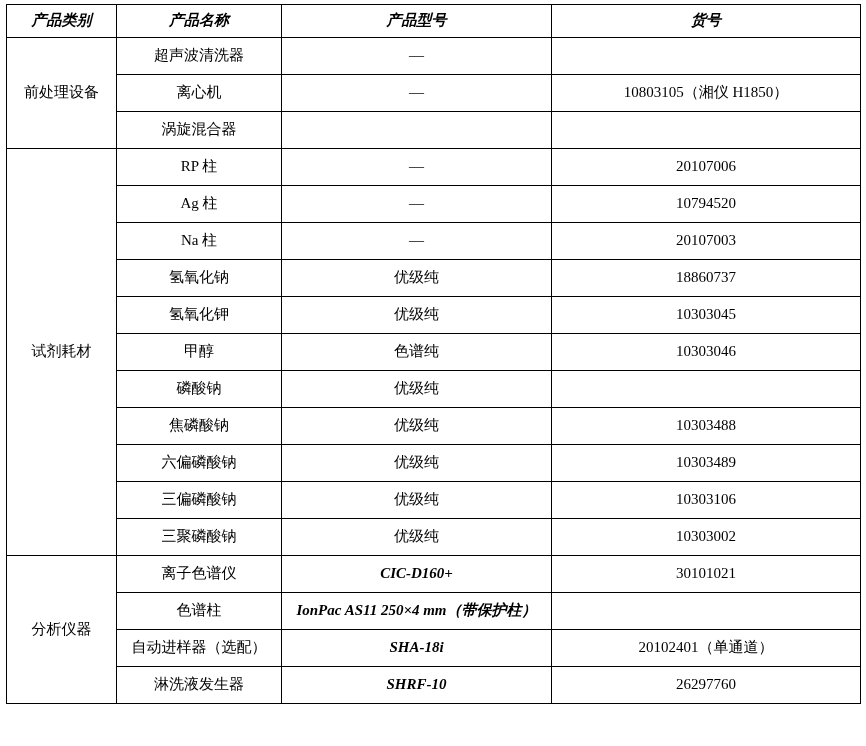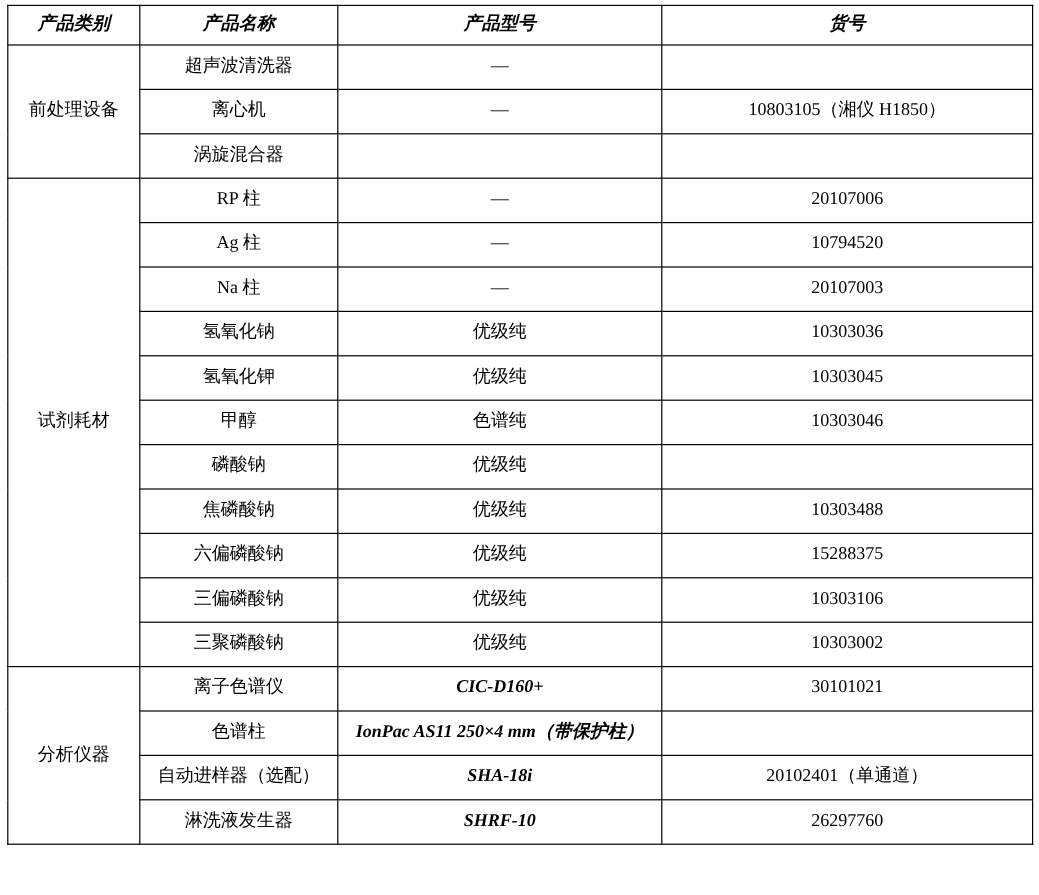--- a/index.html
+++ b/index.html
@@ -110,21 +110,21 @@
         <td>10794520</td>
       </tr>
       <tr>
         <td>Na 柱</td>
         <td class="dash">—</td>
         <td>20107003</td>
       </tr>
       <tr>
         <td>氢氧化钠</td>
         <td>优级纯</td>
-        <td>10303036</td>
+        <td>18860737</td>
       </tr>
       <tr>
         <td>氢氧化钾</td>
         <td>优级纯</td>
         <td>10303045</td>
       </tr>
       <tr>
         <td>甲醇</td>
         <td>色谱纯</td>
         <td>10303046</td>
@@ -135,21 +135,21 @@
         <td></td>
       </tr>
       <tr>
         <td>焦磷酸钠</td>
         <td>优级纯</td>
         <td>10303488</td>
       </tr>
       <tr>
         <td>六偏磷酸钠</td>
         <td>优级纯</td>
-        <td>15288375</td>
+        <td>10303489</td>
       </tr>
       <tr>
         <td>三偏磷酸钠</td>
         <td>优级纯</td>
         <td>10303106</td>
       </tr>
       <tr>
         <td>三聚磷酸钠</td>
         <td>优级纯</td>
         <td>10303002</td>

